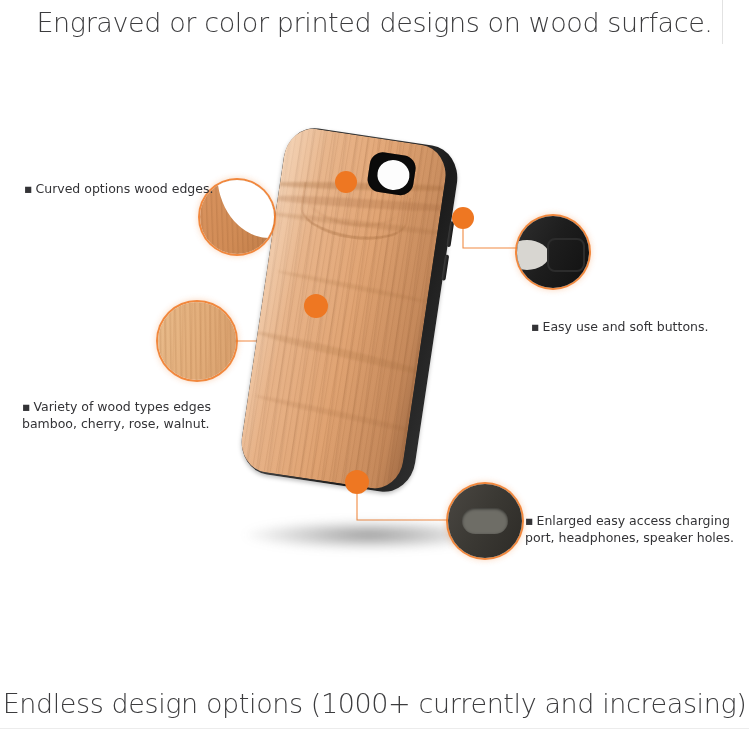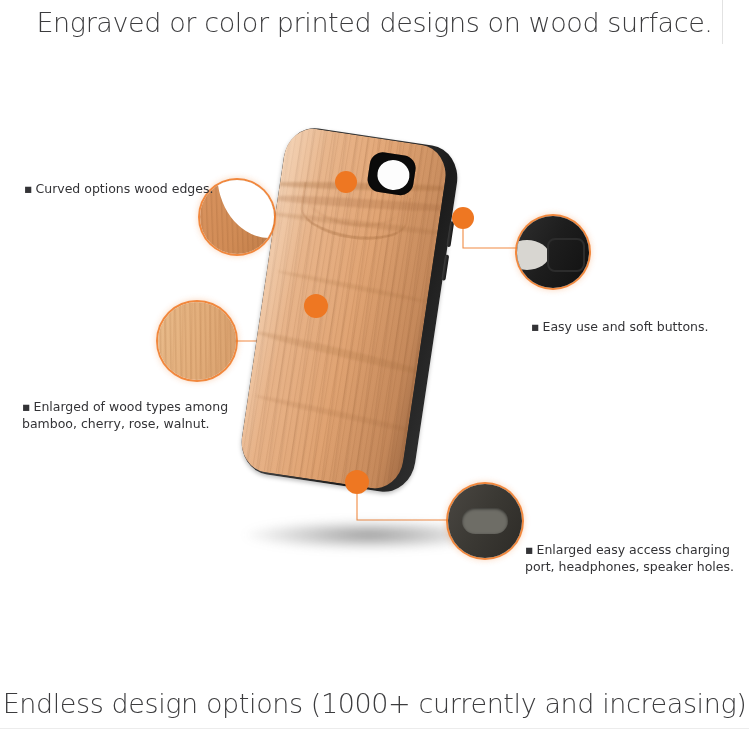--- a/index.html
+++ b/index.html
@@ -66,21 +66,21 @@
     white-space: pre-line;
   }
   .callout .bullet {
     color: #333336;
     font-size: 12.5px;
     margin-right: 3px;
   }
   #callout-edges      { left: 24px;  top: 163px; }
   #callout-woodtypes  { left: 22px;  top: 381px; width: 230px; }
   #callout-buttons    { left: 531px; top: 301px; text-align: center; }
-  #callout-port       { left: 525px; top: 524px; width: 220px; }
+  #callout-port       { left: 525px; top: 495px; width: 220px; }
 
   
   #connectors {
     position: absolute;
     left: 0; top: 0;
     width: 749px;
     height: 731px;
     pointer-events: none;
   }
 
@@ -369,21 +369,21 @@
 <div class="dot" id="dot-edge"></div>
 <div class="dot" id="dot-buttons"></div>
 <div class="dot" id="dot-wood"></div>
 <div class="dot" id="dot-port"></div>
 
 <div class="callout" id="callout-edges">
   <span class="bullet">▪</span><span>Curved options wood edges.</span>
 </div>
 
 <div class="callout" id="callout-woodtypes">
-  <span class="bullet">▪</span><span>Enlarged of wood types among
+  <span class="bullet">▪</span><span>Variety of wood types edges
 bamboo, cherry, rose, walnut.</span>
 </div>
 
 <div class="callout" id="callout-buttons">
   <span class="bullet">▪</span><span>Easy use and soft buttons.</span>
 </div>
 
 <div class="callout" id="callout-port">
   <span class="bullet">▪</span><span>Enlarged easy access charging
 port, headphones, speaker holes.</span>

